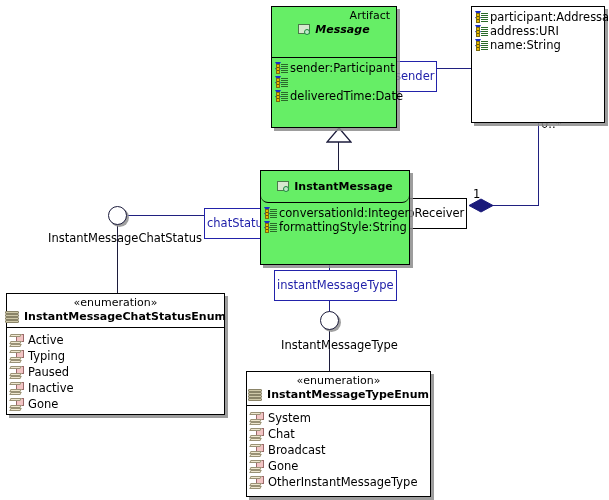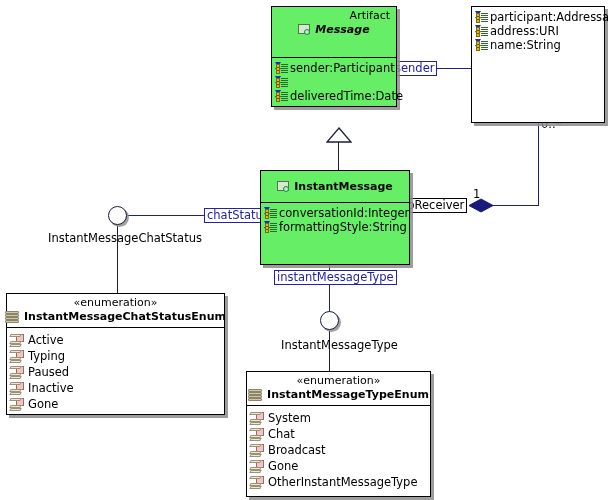--- a/index.html
+++ b/index.html
@@ -57,21 +57,21 @@
   .ico-attr .bars{position:absolute;left:1px;top:2px;width:4px;height:10px;
         background:repeating-linear-gradient(to bottom,#e8b800 0 2px,#6a5a00 2px 3px);
         border:1px solid #7a6a10;box-sizing:border-box;}
   .ico-attr .lines{position:absolute;left:6px;top:2px;width:7px;height:10px;
         background:repeating-linear-gradient(to bottom,#2a6a2a 0 1px,transparent 1px 2px);}
 
   
   .ln{position:absolute;background:#202080;}
   .ln.blk{background:#1c1c3c;}
   .lbl{position:absolute;box-sizing:border-box;background:#ffffff;
-       font-size:11.5px;line-height:13px;padding:0 2px;white-space:nowrap;}
+       font-size:11.5px;line-height:13px;padding:8px 2px;white-space:nowrap;}
   .lbl.blue{border:1px solid #2222aa;color:#2222aa;}
   .lbl.black{border:1px solid #000;color:#000;}
   .plain{position:absolute;font-size:11.5px;color:#000;white-space:nowrap;line-height:13px;}
 
   .ball{position:absolute;width:19px;height:19px;border-radius:50%;
         border:1.3px solid #1c1c3c;background:#ffffff;box-sizing:border-box;
         box-shadow:2px 2px 0 0 rgba(150,150,150,.9);}
   .tri{position:absolute;width:0;height:0;}
   .tri svg{display:block;}
   .dia{position:absolute;}
@@ -118,21 +118,21 @@
   <div class="lbl blue" style="left:274px;top:270px;">instantMessageType</div>
 
   <div class="plain" style="left:541px;top:118px;">0..*</div>
 
   <div class="plain" style="left:473px;top:188px;">1</div>
 
   <div class="plain" style="left:48px;top:232px;text-align:center;">InstantMessageChatStatus</div>
 
   <div class="plain" style="left:281px;top:339px;">InstantMessageType</div>
 
-  <div class="umlbox green" style="left:271px;top:6px;width:126px;height:101px;">
+  <div class="umlbox green" style="left:271px;top:6px;width:126px;height:122px;">
     <div class="hdr sep" style="height:51px;">
       <div class="artifact">Artifact</div>
       <div class="titlerow">
         <span class="ico ico-class">
           <span class="sq"></span>
             <span class="ci"></span>
         </span>
         <span class="cname italic">Message</span>
       </div>
     </div>
@@ -192,21 +192,21 @@
             <span class="arw2"></span>
           <span class="bars"></span>
             <span class="lines"></span>
           </span>
         <span>name:String</span>
       </div>
     </div>
   </div>
 
   <div class="umlbox green" style="left:260px;top:170px;width:150px;height:95px;">
-    <div class="hdr sep" style="height:32px;">
+    <div class="hdr sep" style="height:32px;border-radius:7px;">
       <div class="titlerow" style="margin-top:6px;">
         <span class="ico ico-class">
           <span class="sq"></span>
             <span class="ci"></span>
         </span>
         <span class="cname">InstantMessage</span>
       </div>
     </div>
     <div class="body">
       <div class="attr">

